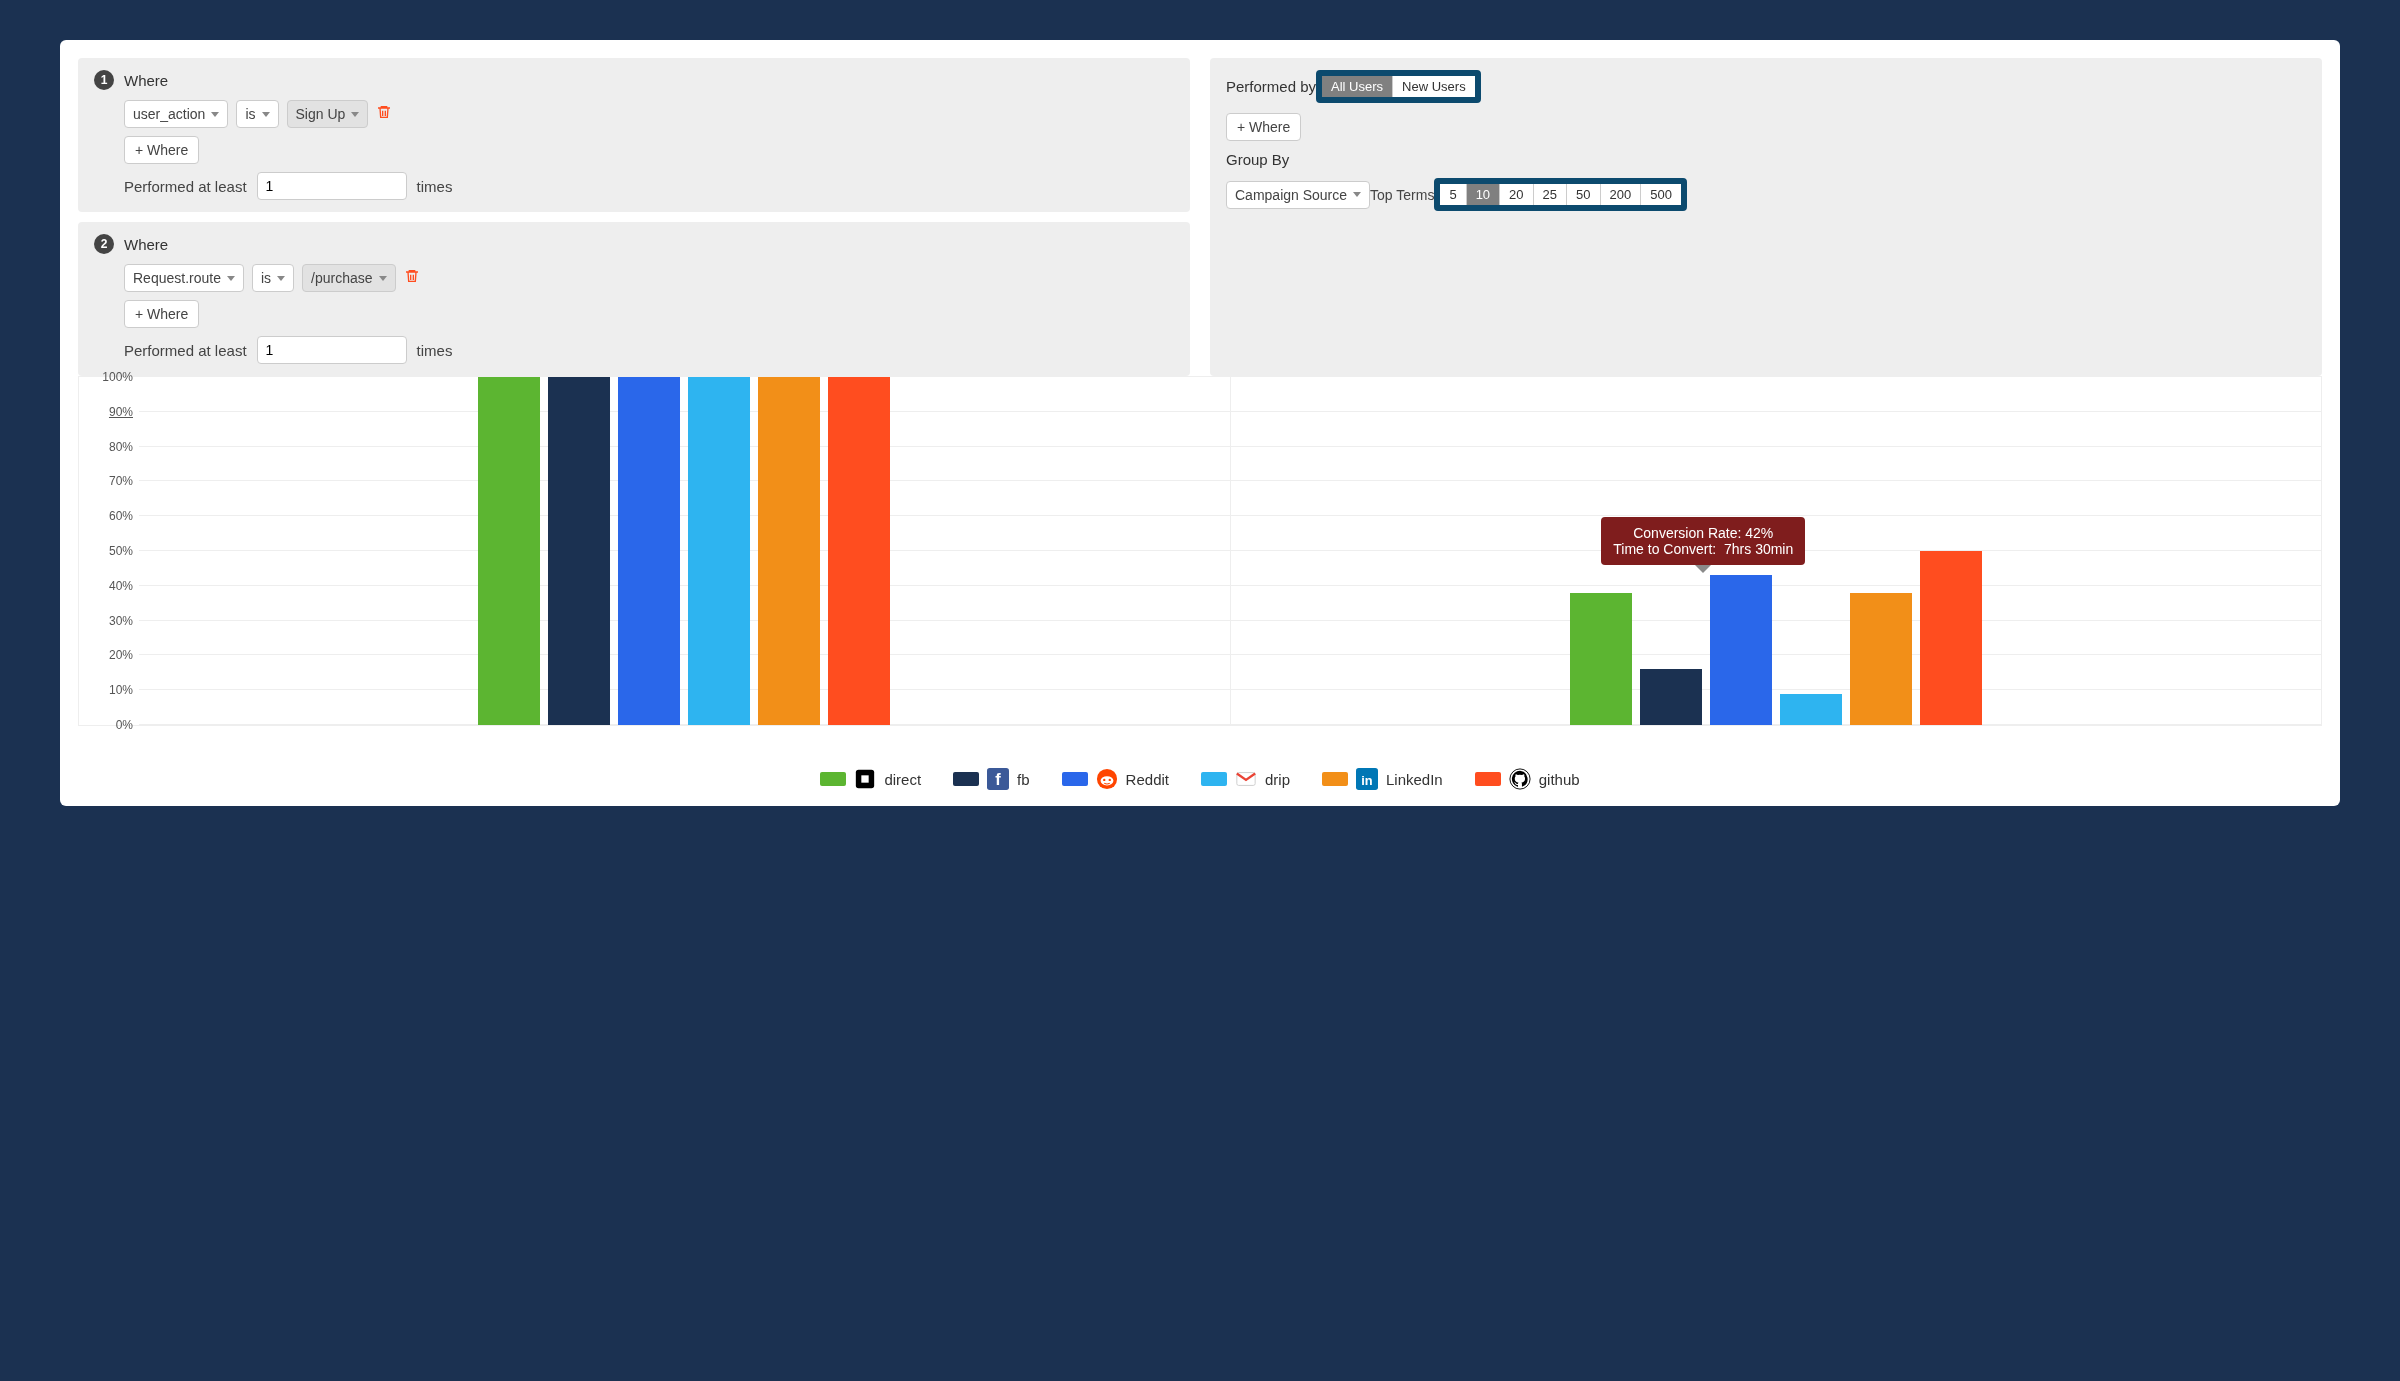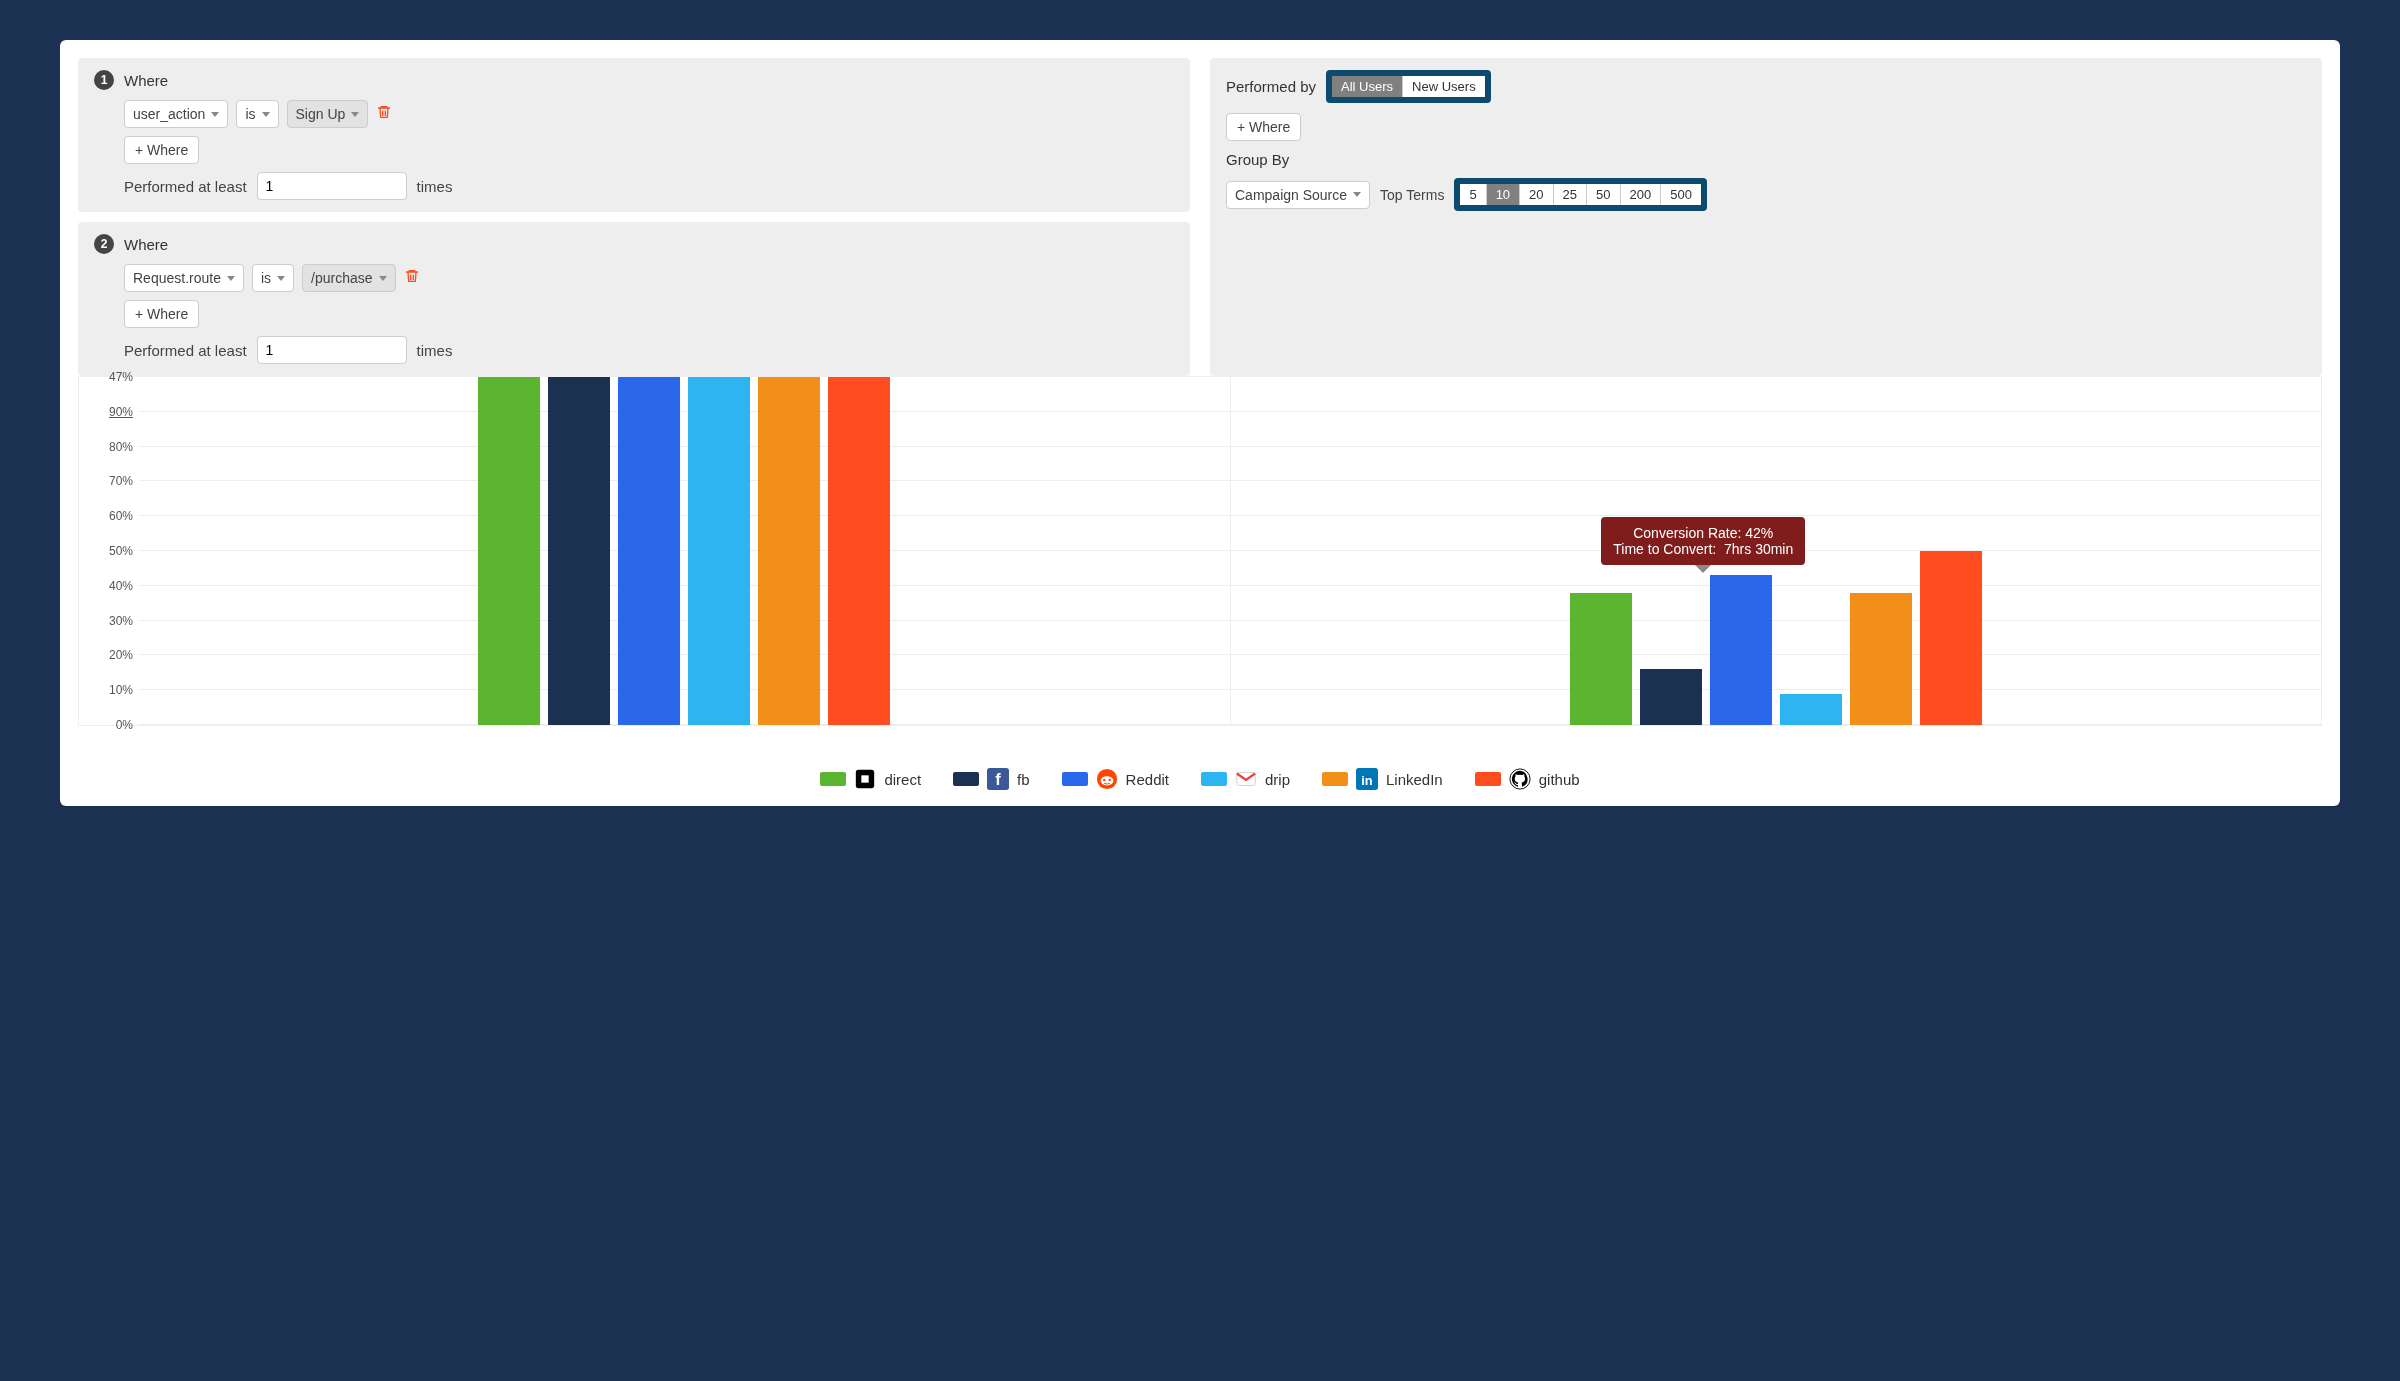--- a/index.html
+++ b/index.html
@@ -14,21 +14,21 @@
   .step-num { width:20px; height:20px; border-radius:50%; background:#444; color:#fff; font-size:12px; font-weight:600; display:flex; align-items:center; justify-content:center; }
   .step-label { font-size:15px; color:#333; }
   .row-line { display:flex; align-items:center; gap:8px; margin:8px 0 8px 30px; flex-wrap:wrap; }
   .dd { background:#fff; border:1px solid #ccc; border-radius:4px; padding:5px 8px; font-size:14px; color:#444; display:flex; align-items:center; gap:6px; cursor:pointer; }
   .dd.selected { background:#e2e2e2; }
   .chev { width:0; height:0; border-left:4px solid transparent; border-right:4px solid transparent; border-top:5px solid #888; display:inline-block; }
   .trash { color:#ff4d1f; cursor:pointer; }
   .btn-outline { background:#fff; border:1px solid #ccc; border-radius:4px; padding:5px 10px; font-size:14px; color:#444; cursor:pointer; }
   .sub-line { display:flex; align-items:center; gap:10px; margin:8px 0 0 30px; font-size:15px; color:#444; }
   .num-input { width:150px; padding:5px 8px; border:1px solid #ccc; border-radius:4px; font-size:14px; }
-  .right-row { display:flex; align-items:center; gap:10px; margin-bottom:10px; flex-wrap:wrap; }
+  .right-row { display:flex; align-items:center; gap:0; margin-bottom:10px; flex-wrap:wrap; }
   .r-label { font-size:15px; color:#333; }
   .seg-group { display:flex; border:6px solid #0c4a6e; border-radius:4px; overflow:hidden; }
   .seg { padding:3px 9px; font-size:13px; background:#fff; color:#333; cursor:pointer; border-right:1px solid #ccc; }
   .seg:last-child { border-right:none; }
   .seg.active { background:#808080; color:#fff; }
   .tt-label { font-size:14px; color:#444; }
   .toolbar { display:flex; justify-content:space-between; align-items:center; margin:14px 0 10px; }
   .toolbar-right { display:flex; gap:10px; align-items:center; }
   .btn-pill { background:#fff; border:1px solid #ccc; border-radius:4px; padding:6px 12px; font-size:15px; color:#333; cursor:pointer; }
   .date-btn { border:1px solid #ff4d1f; color:#ff4d1f; border-radius:4px; padding:6px 12px; font-size:15px; display:flex; align-items:center; gap:8px; cursor:pointer; }
@@ -163,21 +163,21 @@
         <div class="y-tick" style="bottom: 0%;">0%</div>
         <div class="y-tick" style="bottom: 10%;">10%</div>
         <div class="y-tick" style="bottom: 20%;">20%</div>
         <div class="y-tick" style="bottom: 30%;">30%</div>
         <div class="y-tick" style="bottom: 40%;">40%</div>
         <div class="y-tick" style="bottom: 50%;">50%</div>
         <div class="y-tick" style="bottom: 60%;">60%</div>
         <div class="y-tick" style="bottom: 70%;">70%</div>
         <div class="y-tick" style="bottom: 80%;">80%</div>
         <div class="y-tick" style="bottom: 90%; text-decoration: underline;">90%</div>
-        <div class="y-tick" style="bottom: 100%;">47%</div>
+        <div class="y-tick" style="bottom: 100%;">100%</div>
       </div>
     <div class="plot" id="plot">
         <div class="grid-line" style="bottom: 0%;"></div>
         <div class="grid-line" style="bottom: 10%;"></div>
         <div class="grid-line" style="bottom: 20%;"></div>
         <div class="grid-line" style="bottom: 30%;"></div>
         <div class="grid-line" style="bottom: 40%;"></div>
         <div class="grid-line" style="bottom: 50%;"></div>
         <div class="grid-line" style="bottom: 60%;"></div>
         <div class="grid-line" style="bottom: 70%;"></div>

